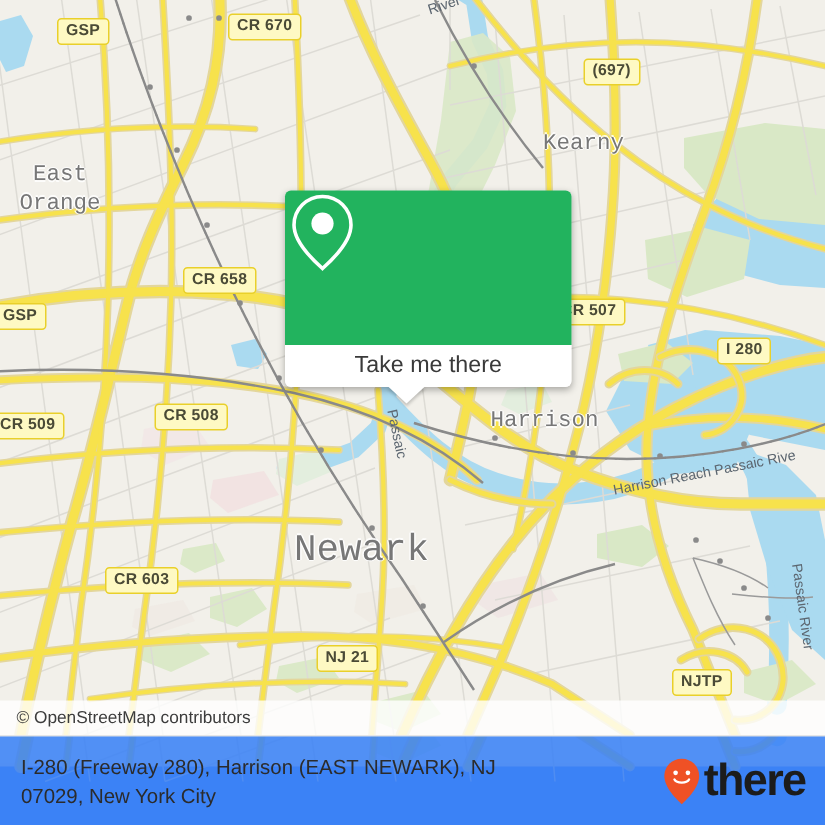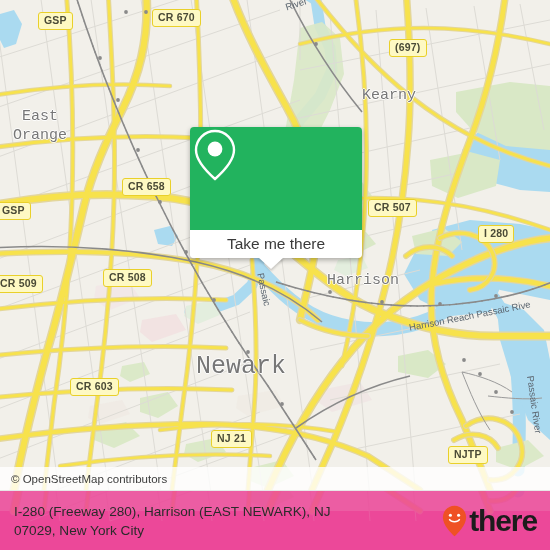--- a/index.html
+++ b/index.html
@@ -47,21 +47,21 @@
   }
   .place.big{font-size:25px;}
   .place.mid{font-size:15px;}
   .water-lbl{
     position:absolute;color:#5c6670;font-size:9.5px;white-space:nowrap;
     font-family:"Liberation Sans","DejaVu Sans",sans-serif;
   }
 
   
   .callout{
-    position:absolute;left:190px;top:127px;width:172px;
+    position:absolute;left:190px;top:127px;width:191px;
     border-radius:4px;
     box-shadow:0 2px 5px rgba(0,0,0,.30);
     overflow:visible;
     z-index:40;
   }
   .callout-top{
     background:#22b35e;
     height:103px;
     border-radius:4px 4px 0 0;
     display:flex;align-items:center;justify-content:center;
@@ -92,21 +92,21 @@
     z-index:30;
   }
   .attrib span{
     font-size:11.5px;color:#3c3c3c;padding-left:11px;
     font-family:"Liberation Sans","DejaVu Sans",sans-serif;
   }
 
   
   .footer{
     position:absolute;left:0;top:490px;width:550px;height:60px;
-    background:#ec4899;
+    background:#3b82f6;
     border-top:1px solid #e6e6e6;
     overflow:hidden;
   }
   .footer-wm{
     position:absolute;left:0;top:-470px;opacity:.12;pointer-events:none;
   }
   .footer-inner{
     position:absolute;left:0;top:0;width:550px;height:60px;
     display:flex;align-items:center;justify-content:space-between;
   }

